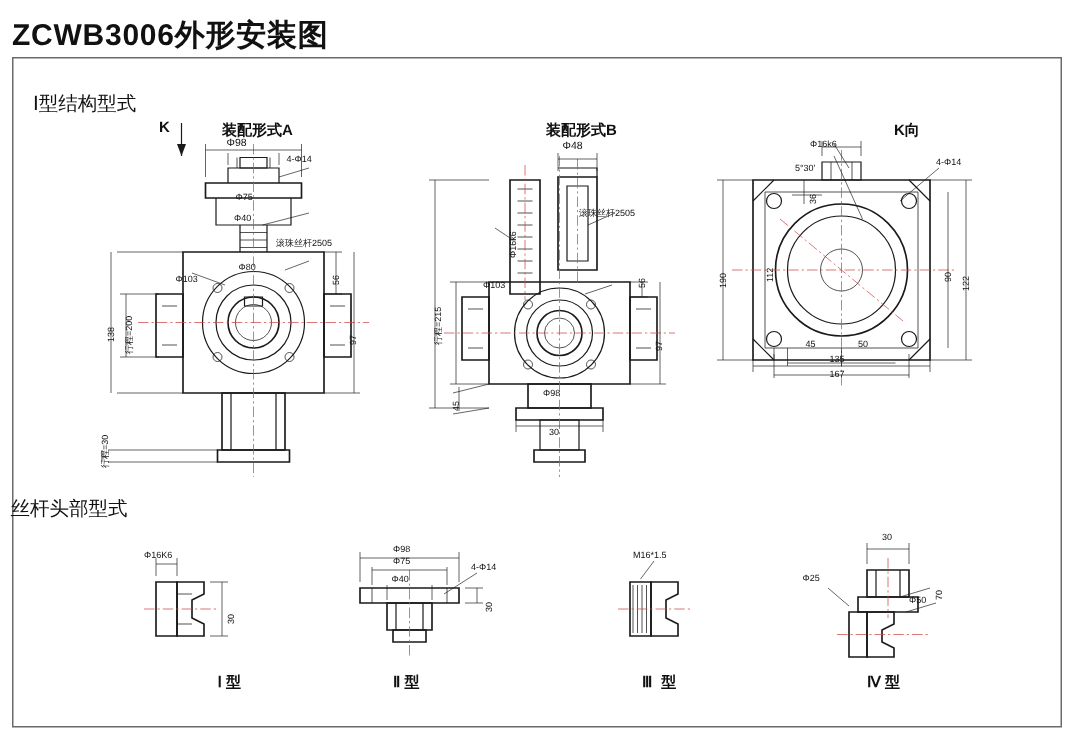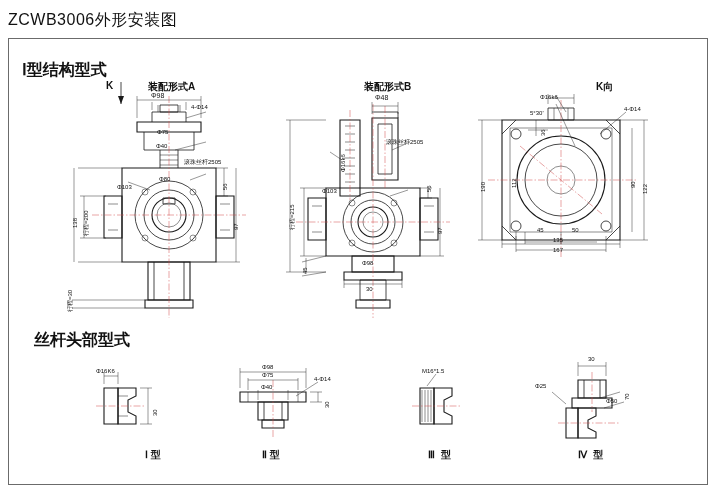--- a/index.html
+++ b/index.html
@@ -1,20 +1,20 @@
 <!DOCTYPE html>
 <html><head>
 <meta charset="utf-8">
 <style>
   html,body{margin:0;padding:0;background:#ffffff;}
   body{width:715px;height:493px;font-family:"Liberation Sans",sans-serif;color:#111;}
   .page{position:relative;width:715px;height:493px;overflow:hidden;}
-  .title{position:absolute;left:8px;top:10px;font-size:16px;font-weight:normal;letter-spacing:.5px;}
+  .title{position:absolute;left:8px;top:10px;font-size:20px;font-weight:bold;letter-spacing:.5px;}
   .frame{position:absolute;left:8px;top:38px;width:698px;height:445px;border:1px solid #6b6b6b;}
-  .sec-label{position:absolute;font-size:16px;font-weight:bold;color:#111;}
+  .sec-label{position:absolute;font-size:13px;font-weight:normal;color:#111;}
   .lbl{position:absolute;font-size:9px;color:#111;white-space:nowrap;}
   .lbl.sm{font-size:7px;}
   .lbl.xs{font-size:6px;}
   .lbl.b{font-weight:bold;}
   .vtxt6{position:absolute;font-size:6px;white-space:nowrap;transform-origin:0 0;transform:rotate(-90deg);}
   svg{position:absolute;left:0;top:0;overflow:visible;}
   .ln{stroke:#1a1a1a;stroke-width:.8;fill:none;}
   .ln2{stroke:#1a1a1a;stroke-width:1.1;fill:none;}
   .thin{stroke:#1a1a1a;stroke-width:.5;fill:none;}
   .dim{stroke:#1a1a1a;stroke-width:.45;fill:none;}
@@ -22,21 +22,21 @@
 </style>
 </head>
 <body>
 
 <div class="page">
 
   <div class="title">ZCWB3006外形安装图</div>
   <div class="frame"></div>
 
   <div class="sec-label" style="left:22px;top:60px;">Ⅰ型结构型式</div>
-  <div class="sec-label" style="left:34px;top:330px;">丝杆头部型式</div>
+  <div class="sec-label" style="left:7px;top:330px;">丝杆头部型式</div>
 
   <div class="lbl b" style="left:148px;top:80px;font-size:10px;">装配形式A</div>
   <div class="lbl b" style="left:340px;top:80px;font-size:10px;margin-left:24px;">装配形式B</div>
   <div class="lbl b" style="left:576px;top:80px;font-size:10px;padding-left:20px;">K向</div>
   <div class="lbl b" style="left:106px;top:80px;font-size:10px;">K</div>
 
   <svg width="715" height="493">
 
     <g>
       <path class="ln" d="M121 82 L121 104"></path>
@@ -312,15 +312,15 @@
   <div class="vtxt6" style="left:324px;top:408px;">30</div>
   <div class="lbl b" style="left:262px;top:448px;font-size:10px;">Ⅱ 型</div>
 
   <div class="lbl xs" style="left:422px;top:368px;">M16*1.5</div>
   <div class="lbl b" style="left:428px;top:448px;font-size:10px;font-family:Liberation Mono, monospace;">Ⅲ 型</div>
 
   <div class="lbl xs" style="left:588px;top:356px;">30</div>
   <div class="lbl xs" style="left:535px;top:383px;">Φ25</div>
   <div class="vtxt6" style="left:624px;top:400px;">70</div>
   <div class="lbl xs" style="left:606px;top:398px;">Φ50</div>
-  <div class="lbl b" style="left:578px;top:448px;font-size:10px;font-family:Liberation Mono, monospace;">Ⅳ 型</div>
+  <div class="lbl b" style="left:578px;top:448px;font-size:10px;">Ⅳ 型</div>
 
 </div>
 
 </body></html>

